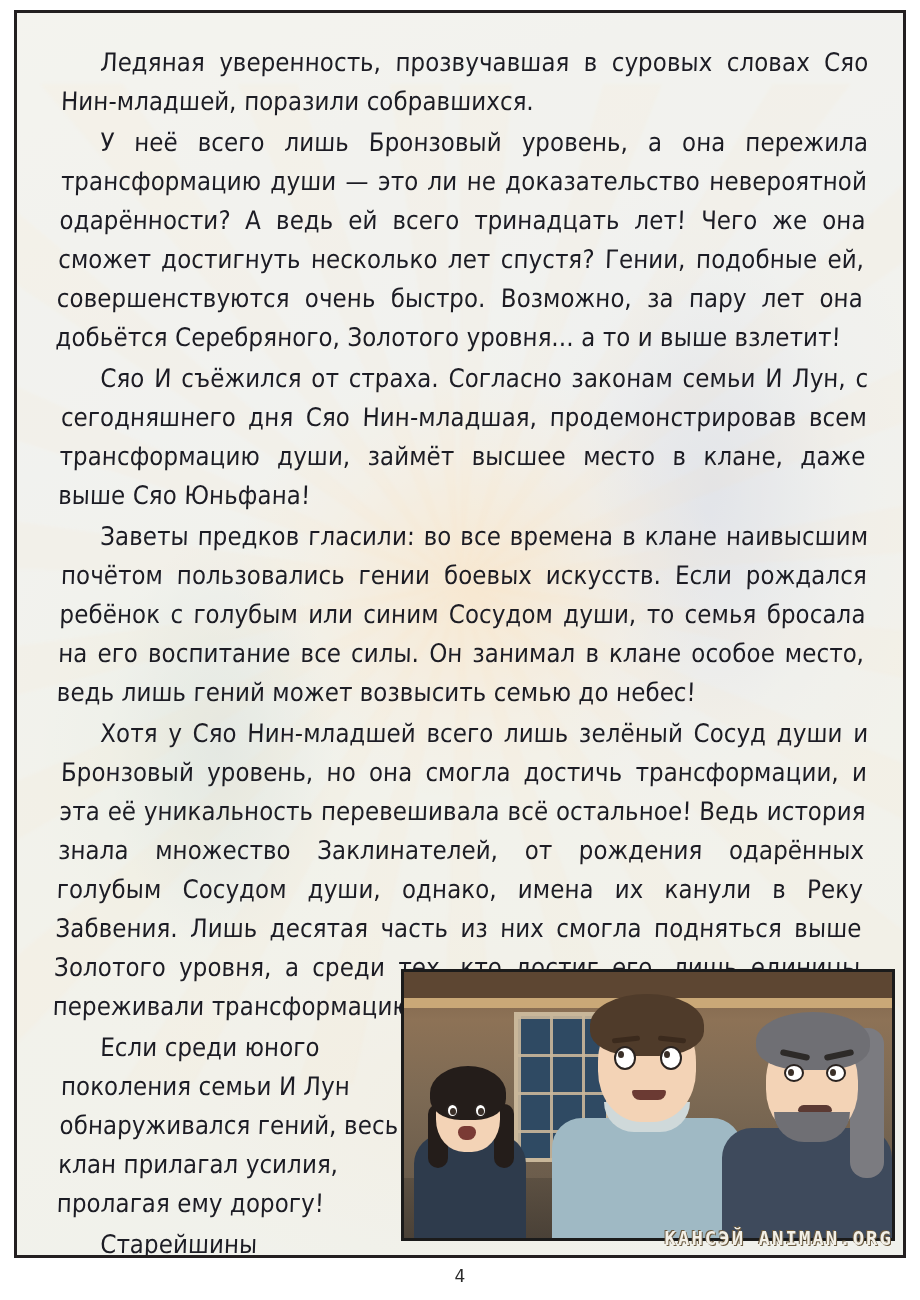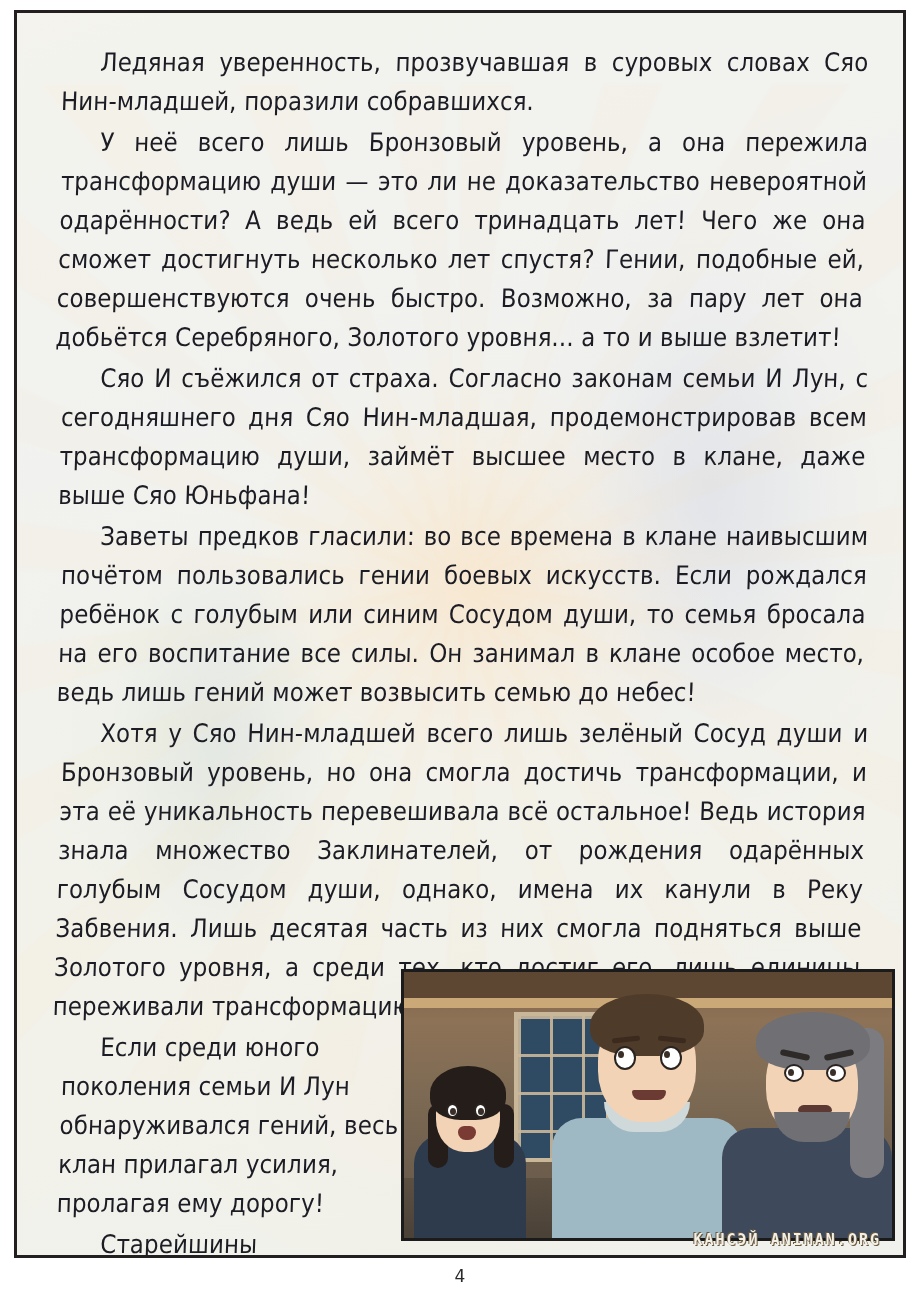--- a/index.html
+++ b/index.html
@@ -236,24 +236,24 @@
   .char-right .hair-side { position:absolute; right: 8px; bottom: 60px; width: 34px; height: 150px; background:#7b7b80; border-radius: 16px; }
   .char-right .eye.l { left: 62px; bottom: 156px; width: 20px; height: 18px; }
   .char-right .eye.r { left: 104px; bottom: 156px; width: 20px; height: 18px; }
   .char-right .brow.l { position:absolute; left: 58px; bottom: 180px; width: 30px; height: 6px; background:#2d2a28; border-radius:3px; transform: rotate(12deg); }
   .char-right .brow.r { position:absolute; left: 102px; bottom: 180px; width: 30px; height: 6px; background:#2d2a28; border-radius:3px; transform: rotate(-12deg); }
   .char-right .mouth { left: 76px; bottom: 126px; width: 34px; height: 7px; background:#5c3a33; border-radius: 8px 8px 2px 2px; }
   .char-right .beard { position:absolute; left: 52px; bottom: 96px; width: 76px; height: 30px; background:#6f6f74; border-radius: 0 0 40px 40px; }
 
   .watermark {
     position: absolute;
-    right: 22px;
+    right: 10px;
     bottom: 6px;
     font-family: "DejaVu Sans Mono", monospace;
-    font-size: 15px;
+    font-size: 19px;
     font-weight: bold;
     letter-spacing: 2px;
     color: #f2efe6;
     text-shadow: 1px 1px 0 #6a5a40, -1px -1px 0 #6a5a40;
     white-space: nowrap;
   }
 
   .page-number {
     position: absolute;
     left: 0;

